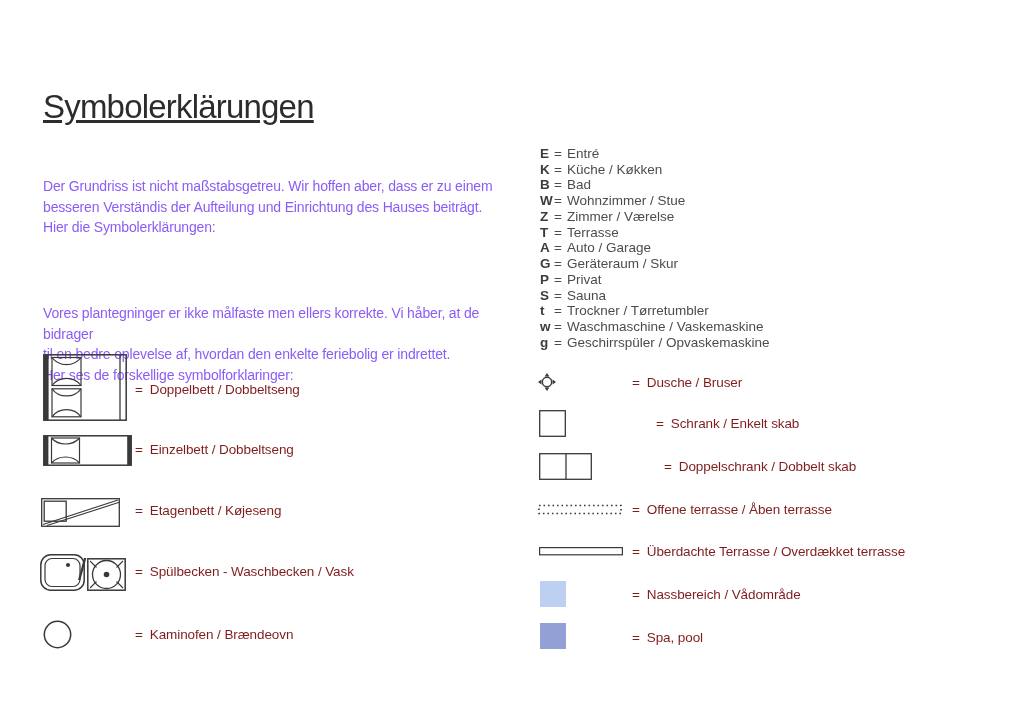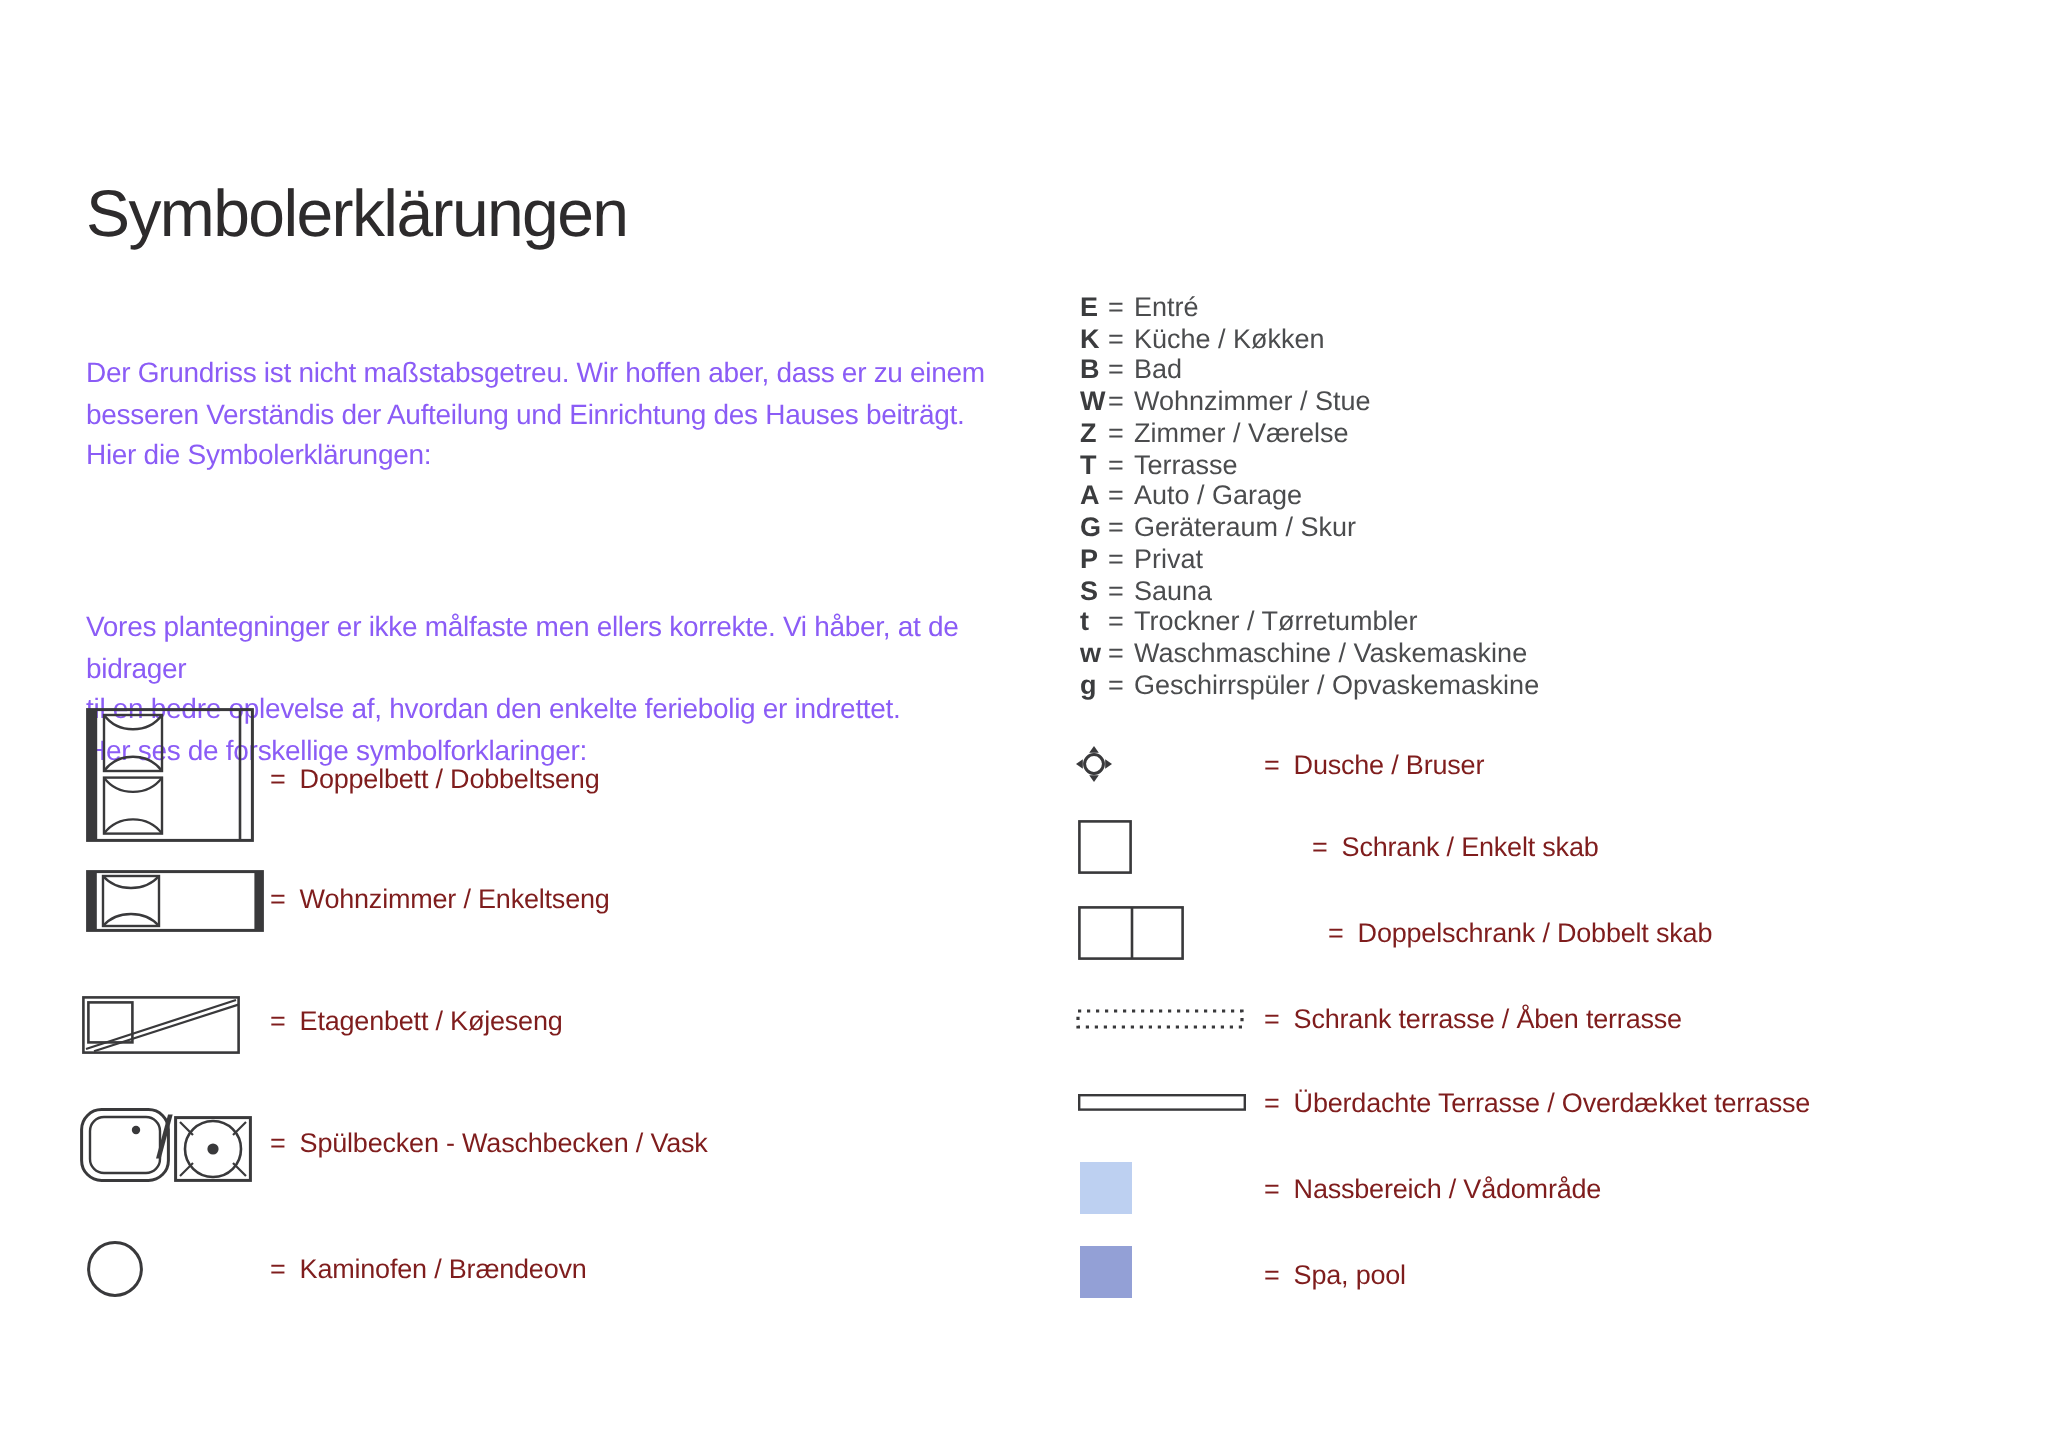--- a/index.html
+++ b/index.html
@@ -1,19 +1,19 @@
 <!DOCTYPE html>
 <html><head>
 <meta charset="utf-8">
 <style>
   html,body{margin:0;padding:0;background:#ffffff;}
   .page{position:relative;width:1024px;height:723px;background:#ffffff;overflow:hidden;
         font-family:"Liberation Sans",sans-serif;color:#4b4c4e;}
   .abs{position:absolute;}
-  h1{margin:0;font-size:33px;font-weight:400;letter-spacing:-0.8px;color:#2d2b2c;line-height:1.05;}
+  h1{margin:0;font-size:33px;font-weight:400;letter-spacing:-0.8px;color:#2d2b2c;line-height:1.05;text-decoration:underline;}
   .para{font-size:14px;line-height:20.5px;letter-spacing:-0.15px;color:#8b5cf6;white-space:pre-line;margin-top:32px;}
   .sym-label{font-size:13.5px;letter-spacing:-0.1px;color:#7f1d1d;white-space:nowrap;}
   .eq{margin-right:7px;}
   .code-row{position:absolute;left:540px;height:16px;font-size:13.5px;white-space:nowrap;}
   .code-letter{position:absolute;left:0;font-weight:700;color:#3b3c3e;}
   .code-eq{position:absolute;left:14px;color:#4b4c4e;}
   .code-label{position:absolute;left:27px;color:#4b4c4e;}
   svg{display:block;}
   .slash{font-size:30px;font-weight:400;color:#3a3a3c;}
   .swatch{position:absolute;width:26px;height:26px;}
@@ -49,21 +49,21 @@
 
   <svg class="abs" style="left:43px;top:435px;" width="89" height="31" viewBox="0 0 89 31">
     <rect x="0.8" y="0.8" width="87.4" height="29.4" fill="none" stroke="#39393b" stroke-width="1.5"></rect>
     <rect x="1" y="1" width="4.4" height="29" fill="#39393b"></rect>
     <rect x="84.2" y="1" width="3.8" height="29" fill="#39393b"></rect>
     <rect x="8.5" y="3" width="28" height="25" fill="none" stroke="#39393b" stroke-width="1.2"></rect>
     <path d="M8.5,3 C15.5,11 29.5,11 36.5,3" fill="none" stroke="#39393b" stroke-width="1.2"></path>
     <path d="M8.5,28 C15.5,20 29.5,20 36.5,28" fill="none" stroke="#39393b" stroke-width="1.2"></path>
   </svg>
   <div class="abs sym-label" style="left:135px;top:442px;">
-    <span class="eq">=</span><span>Wohnzimmer / Enkeltseng</span>
+    <span class="eq">=</span><span>Einzelbett / Dobbeltseng</span>
   </div>
 
   <svg class="abs" style="left:41px;top:498px;" width="79" height="29" viewBox="0 0 79 29">
     <rect x="0.7" y="0.7" width="77.6" height="27.6" fill="none" stroke="#39393b" stroke-width="1.3"></rect>
     <rect x="3.2" y="3.2" width="22" height="20" fill="none" stroke="#39393b" stroke-width="1.3"></rect>
     <line x1="2" y1="26.5" x2="77" y2="2" stroke="#39393b" stroke-width="1.1"></line>
     <line x1="6" y1="27.6" x2="78.2" y2="4.3" stroke="#39393b" stroke-width="1.1"></line>
   </svg>
   <div class="abs sym-label" style="left:135px;top:503px;">
     <span class="eq">=</span><span>Etagenbett / Køjeseng</span>
@@ -184,21 +184,21 @@
     <line x1="27" y1="0.7" x2="27" y2="26.3" stroke="#39393b" stroke-width="1.3"></line>
   </svg>
   <div class="abs sym-label" style="left:664px;top:459px;">
     <span class="eq">=</span><span>Doppelschrank / Dobbelt skab</span>
   </div>
 
   <svg class="abs" style="left:538px;top:504px;" width="84" height="11" viewBox="0 0 84 11">
     <rect x="1" y="1.5" width="82" height="8" fill="none" stroke="#39393b" stroke-width="1.6" stroke-dasharray="1.6 2.9"></rect>
   </svg>
   <div class="abs sym-label" style="left:632px;top:502px;">
-    <span class="eq">=</span><span>Schrank terrasse / Åben terrasse</span>
+    <span class="eq">=</span><span>Offene terrasse / Åben terrasse</span>
   </div>
 
   <svg class="abs" style="left:539px;top:547px;" width="84" height="9" viewBox="0 0 84 9">
     <rect x="0.6" y="0.6" width="82.8" height="7.2" fill="none" stroke="#39393b" stroke-width="1.2"></rect>
   </svg>
   <div class="abs sym-label" style="left:632px;top:544px;">
     <span class="eq">=</span><span>Überdachte Terrasse / Overdækket terrasse</span>
   </div>
 
   <div class="swatch" style="left: 540px; top: 581px; background-color: rgb(189, 208, 241);"></div>

